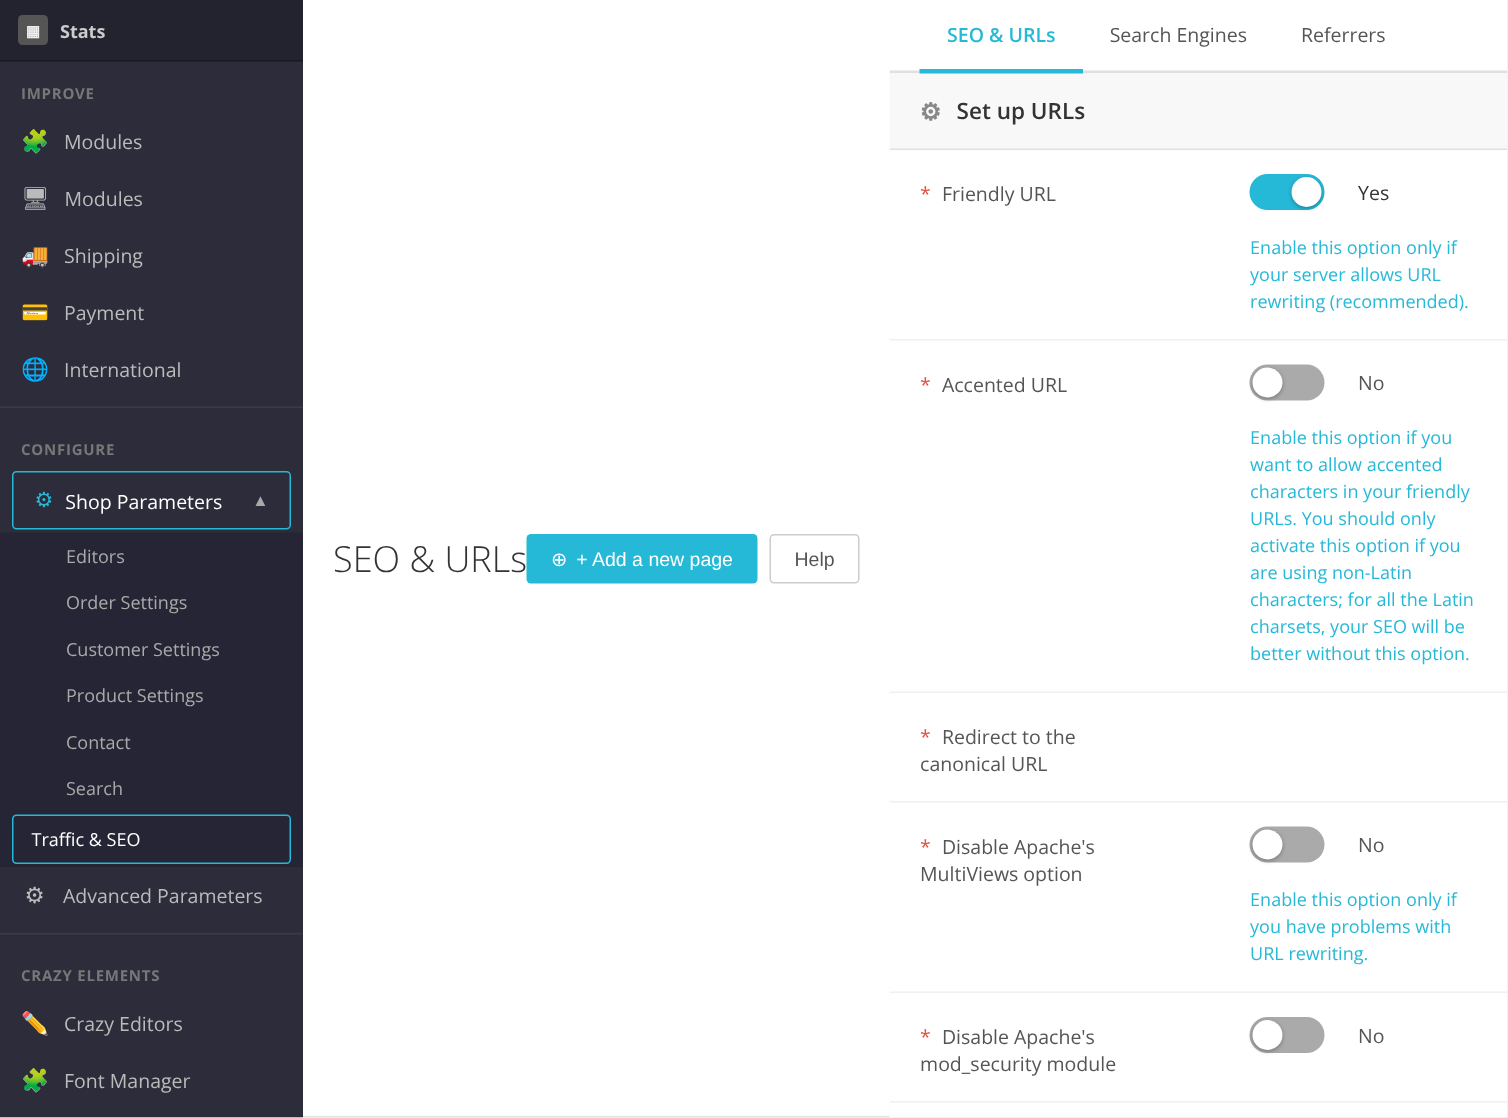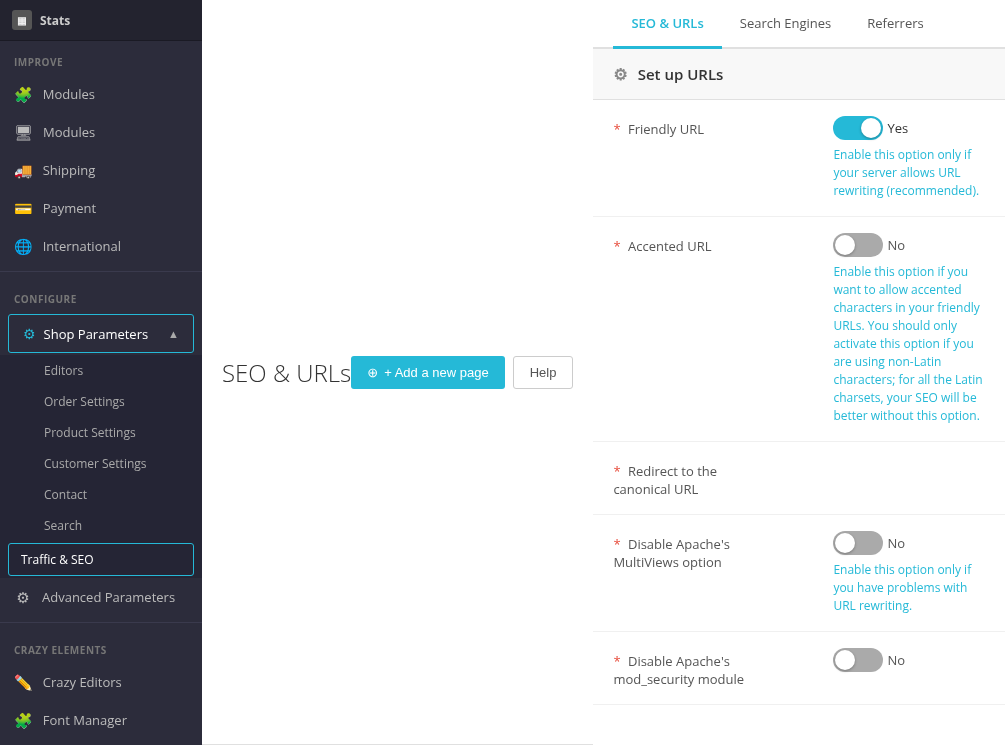--- a/index.html
+++ b/index.html
@@ -196,21 +196,21 @@
       padding-right: 20px;
       padding-top: 4px;
       color: #555;
       font-size: 13px;
       flex-shrink: 0;
     }
     .required-star { color: #e74c3c; margin-right: 4px; }
     .form-control-col { flex: 1; }
 
     
-    .toggle-row { display: flex; align-items: center; gap: 4px; }
+    .toggle-row { display: flex; align-items: center; gap: 22px; }
     .toggle {
       position: relative;
       width: 50px;
       height: 24px;
       border-radius: 12px;
       cursor: pointer;
       display: flex;
       align-items: center;
       transition: background 0.2s;
     }
@@ -227,21 +227,21 @@
       box-shadow: 0 1px 3px rgba(0,0,0,0.3);
     }
     .toggle.on .toggle-knob { left: 28px; }
     .toggle.off .toggle-knob { left: 2px; }
     .toggle-label { font-size: 13px; color: #555; }
     .toggle.on + .toggle-label { color: #333; font-weight: 500; }
 
     .help-text {
       font-size: 12px;
       color: #25b9d7;
-      margin-top: 6px;
+      margin-top: 16px;
       line-height: 1.5;
     }
 
     
     .form-select {
       width: 400px;
       padding: 7px 10px;
       border: 1px solid #ccc;
       border-radius: 3px;
       font-size: 13px;
@@ -315,24 +315,24 @@
   </div>
 
   <div class="sidebar-sub-menu">
     <div class="sub-item">
       <span>Editors</span>
     </div>
     <div class="sub-item">
       <span>Order Settings</span>
     </div>
     <div class="sub-item">
+      <span>Customer Settings</span>
+    </div>
+    <div class="sub-item">
       <span>Product Settings</span>
-    </div>
-    <div class="sub-item">
-      <span>Customer Settings</span>
     </div>
     <div class="sub-item">
       <span>Contact</span>
     </div>
     <div class="sub-item">
       <span>Search</span>
     </div>
     <div class="sub-item highlighted">
       <span>Traffic &amp; SEO</span>
     </div>

